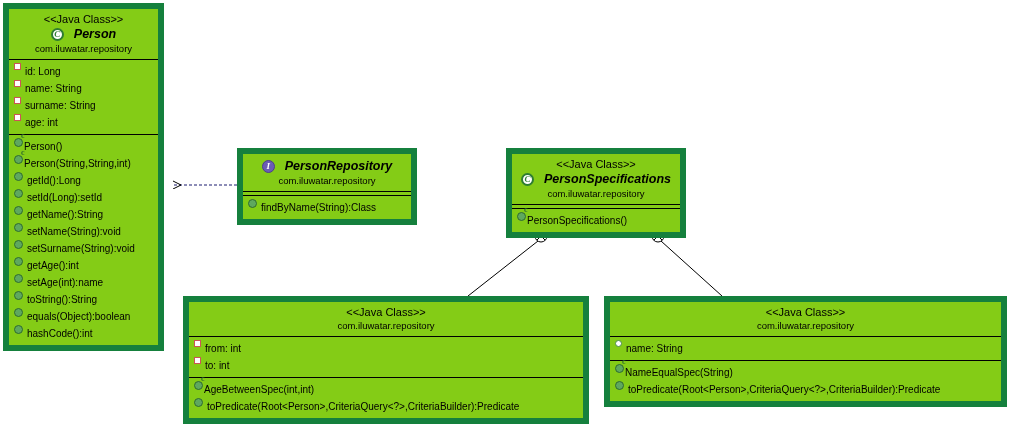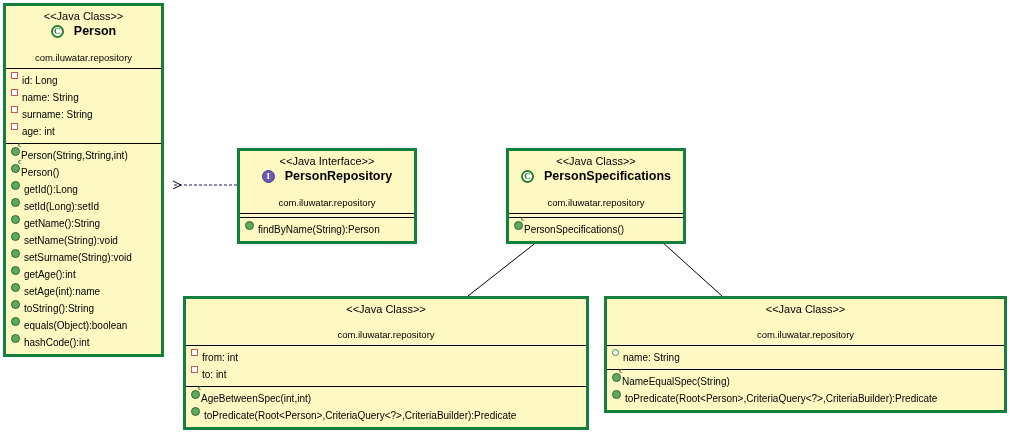--- a/index.html
+++ b/index.html
@@ -25,22 +25,22 @@
     left: 0; top: 0;
     width: 1015px;
     height: 439px;
     pointer-events: none;
   }
 
   
   .uml-class {
     position: absolute;
     box-sizing: border-box;
-    background: #fef9c3;
-    border: 3px solid #15803d;
+    background: #84cc16;
+    border: 6px solid #15803d;
     font-size: 11px;
     color: #000000;
   }
   .uml-header {
     box-sizing: border-box;
     padding: 4px 4px 4px 4px;
     text-align: center;
     border-bottom: 1px solid #000000;
   }
   .stereotype {
@@ -48,31 +48,32 @@
     line-height: 13px;
     color: #000000;
   }
   .class-title-row {
     display: flex;
     align-items: center;
     justify-content: center;
     gap: 10px;
     line-height: 15px;
     margin-top: 1px;
+    font-style: italic;
   }
   .class-name {
     font-weight: bold;
     font-size: 12.5px;
     color: #000000;
     letter-spacing: 0px;
   }
   .package-name {
     font-size: 9.5px;
     line-height: 12px;
-    margin-top: 13px;
+    margin-top: 1px;
     color: #000000;
   }
 
   .uml-section {
     box-sizing: border-box;
     padding: 3px 0 3px 0;
   }
   .uml-section + .uml-section {
     border-top: 1px solid #000000;
   }
@@ -244,26 +245,26 @@
       </div>
       <div class="member-row">
         <span class="icn icon-field-private"></span>
         <span class="member-label">age: int</span>
       </div>
     </div>
 
     <div class="uml-section">
       <div class="member-row tight">
         <span class="icn icon-ctor"></span>
+        <span class="member-label">Person()</span>
+      </div>
+      <div class="member-row tight">
+        <span class="icn icon-ctor"></span>
         <span class="member-label">Person(String,String,int)</span>
       </div>
-      <div class="member-row tight">
-        <span class="icn icon-ctor"></span>
-        <span class="member-label">Person()</span>
-      </div>
       <div class="member-row">
         <span class="icn icon-method"></span>
         <span class="member-label">getId():Long</span>
       </div>
       <div class="member-row">
         <span class="icn icon-method"></span>
         <span class="member-label">setId(Long):setId</span>
       </div>
       <div class="member-row">
         <span class="icn icon-method"></span>
@@ -295,32 +296,31 @@
       </div>
       <div class="member-row">
         <span class="icn icon-method"></span>
         <span class="member-label">hashCode():int</span>
       </div>
     </div>
   </div>
 
   <div class="uml-class" style="left:237px; top:148px; width:180px;">
     <div class="uml-header">
-      <div class="stereotype">&lt;&lt;Java Interface&gt;&gt;</div>
       <div class="class-title-row">
         <span class="icn icon-interface"></span>
         <span class="class-name">PersonRepository</span>
       </div>
       <div class="package-name">com.iluwatar.repository</div>
     </div>
     <div class="uml-section empty-sep"></div>
     <div class="uml-section">
       <div class="member-row">
         <span class="icn icon-method"></span>
-        <span class="member-label">findByName(String):Person</span>
+        <span class="member-label">findByName(String):Class</span>
       </div>
     </div>
   </div>
 
   <div class="uml-class" style="left:506px; top:148px; width:180px;">
     <div class="uml-header">
       <div class="stereotype">&lt;&lt;Java Class&gt;&gt;</div>
       <div class="class-title-row">
         <span class="icn icon-class"></span>
         <span class="class-name">PersonSpecifications</span>

